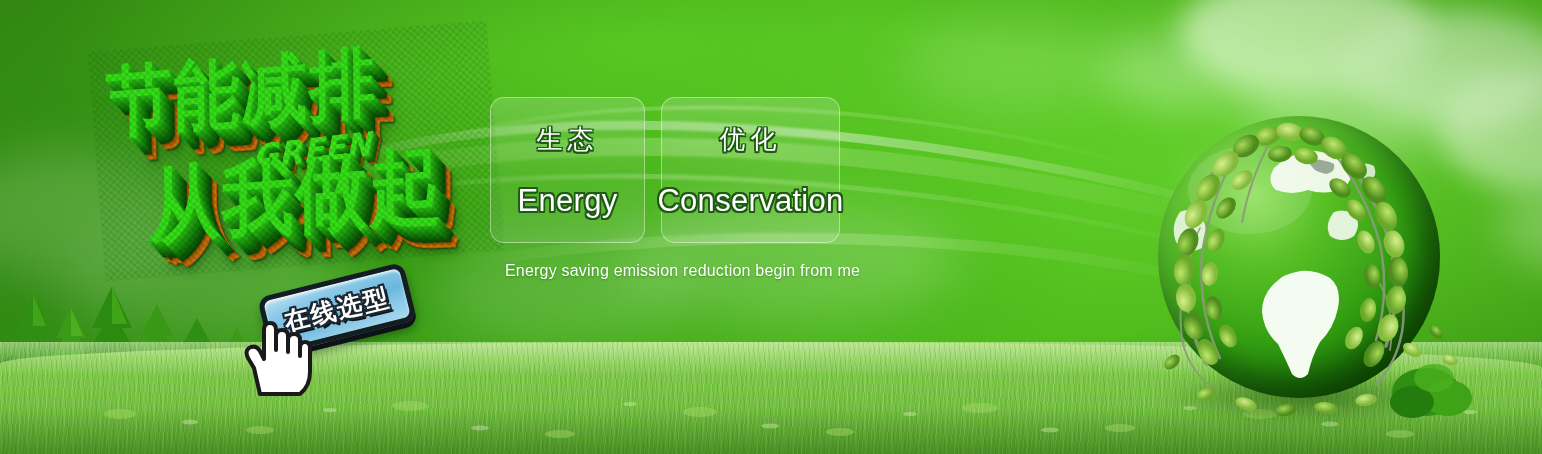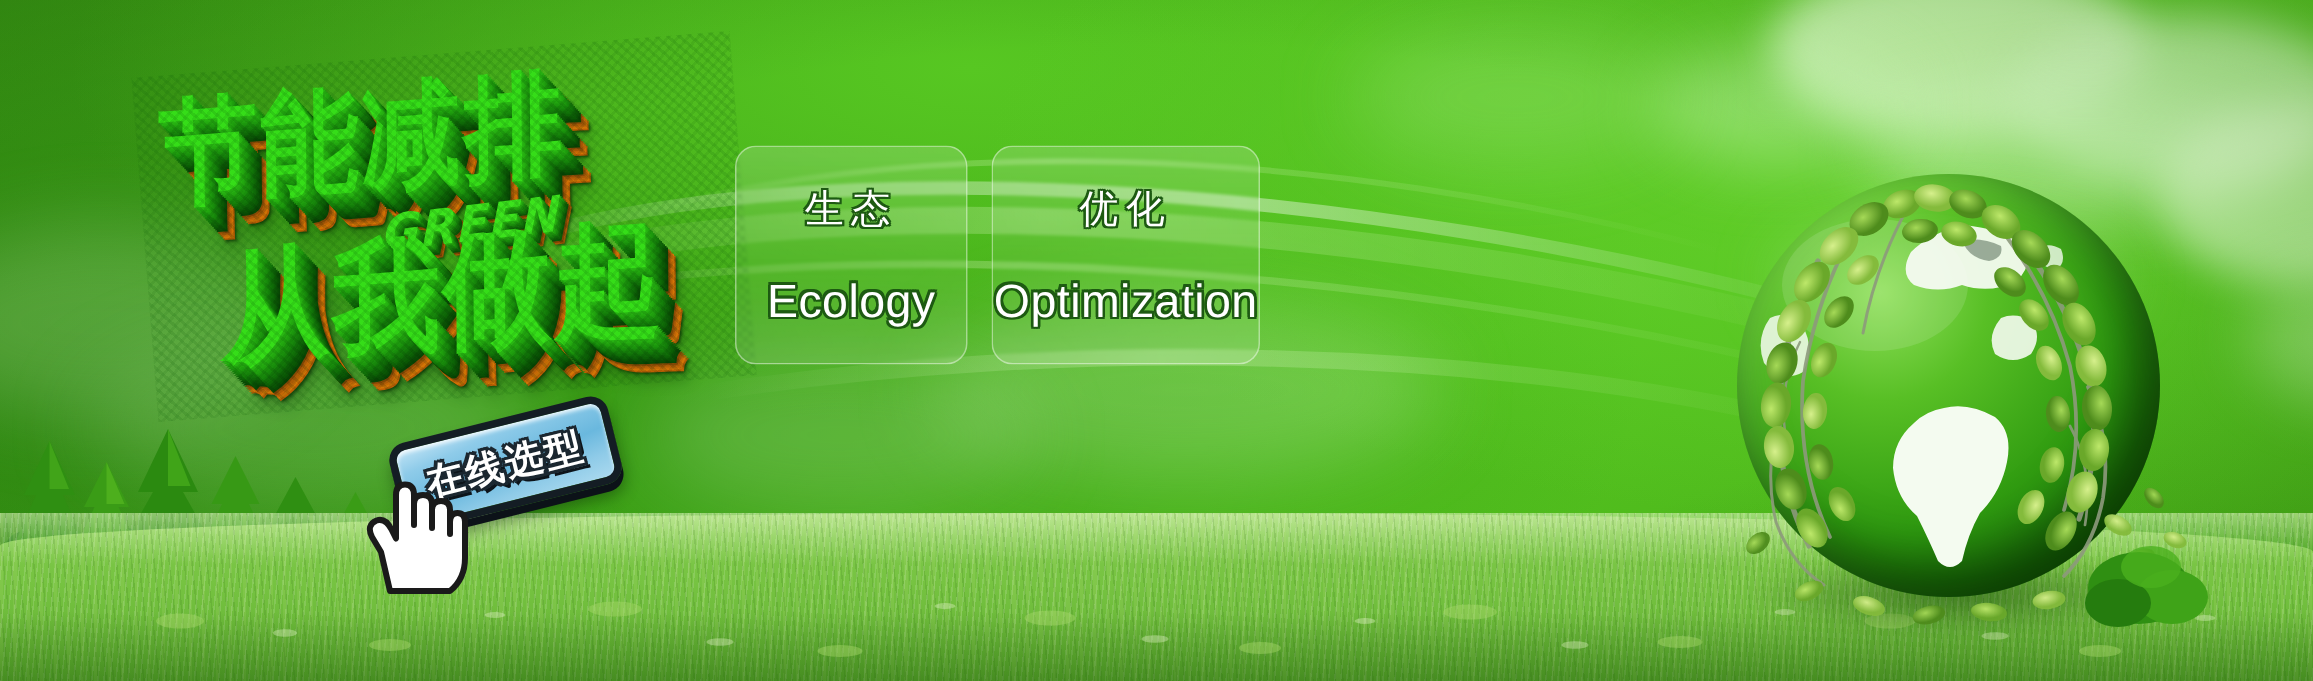--- a/index.html
+++ b/index.html
@@ -383,28 +383,29 @@
   <svg class="cursor-hand" viewBox="0 0 74 84">
     <path d="M20,78 L14,52 L8,42 Q4,34 11,31 Q17,29 21,37 L24,43 L24,14
              Q24,7 30,7 Q36,7 36,14 L36,34 L36,20 Q36,14 42,14 Q48,14 48,20 L48,36
              L48,24 Q48,18 54,18 Q60,18 60,24 L60,40 L60,32 Q60,26 65,26 Q70,26 70,32
              L70,56 Q70,70 60,78 Z" fill="#ffffff" stroke="#1a1a1a" stroke-width="4" stroke-linejoin="round"></path>
   </svg>
 
   <div class="cards">
     <div class="card w1">
       <div class="card-cn">生态</div>
-      <div class="card-en">Ecology</div>
+      <div class="card-en">Energy</div>
     </div>
     <div class="card w3">
       <div class="card-cn">优化</div>
-      <div class="card-en">Optimization</div>
+      <div class="card-en">Conservation</div>
     </div>
   </div>
 
+  <div class="tagline">Energy saving emission reduction begin from me</div>
 
   <div class="globe-wrap">
     <div class="globe-shadow"></div>
     <div class="globe">
       <svg viewBox="0 0 282 282" width="282" height="282">
         <g fill="#f4fbf0">
           <path d="M118,166 Q104,178 104,196 Q106,216 120,228 Q128,244 134,258
                    Q142,266 150,258 Q154,240 162,226 Q176,212 180,192
                    Q184,172 172,162 Q154,152 138,156 Q126,158 118,166 Z"></path>
           <path d="M150,34 Q128,40 116,52 Q108,66 118,74 Q134,80 150,74

